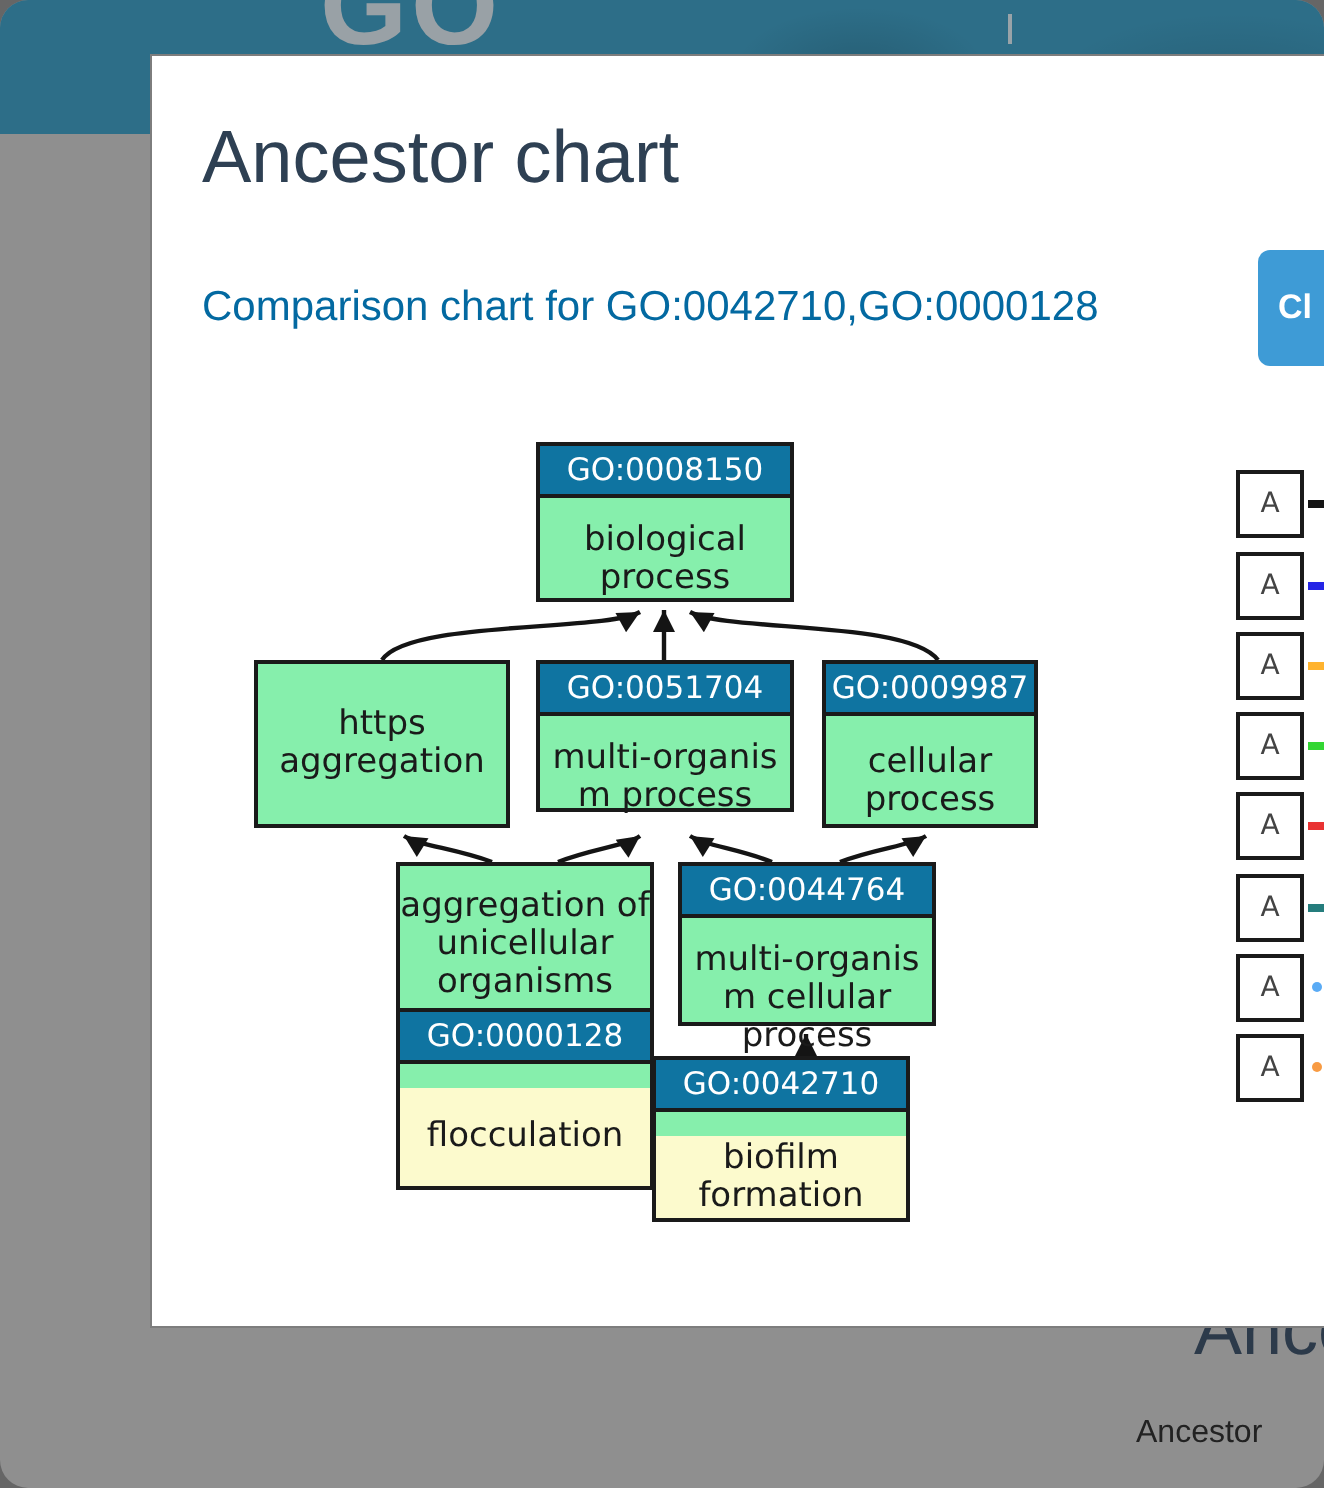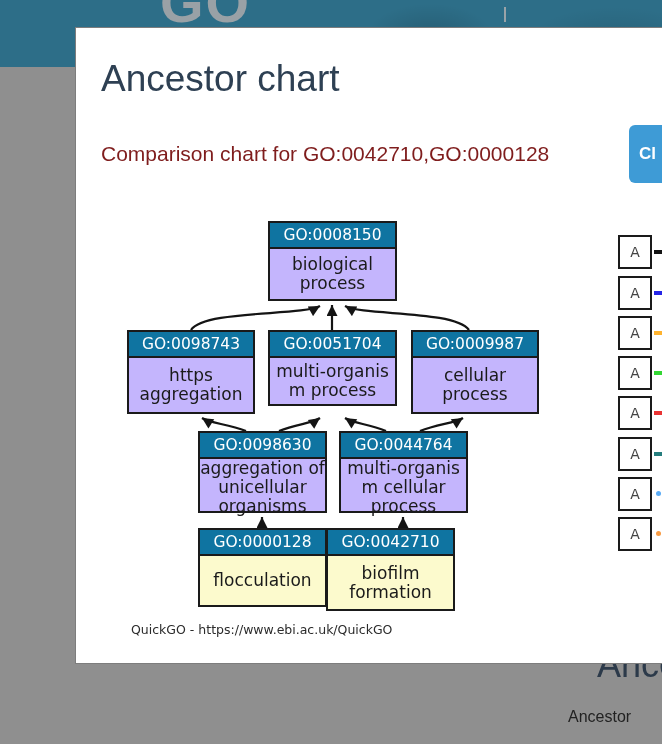--- a/index.html
+++ b/index.html
@@ -1,19 +1,20 @@
 <!DOCTYPE html>
 <html style="--header_bar: #2d6e88; --backdrop: #8f8f8f; --node_header: #0f74a1; --node_leaf_bg: #fcfacd; --button_bg: #3e9bd6; --title_text: #2e4053; --edge: #141414;"><head>
 <meta charset="utf-8">
 <style>
   html,body{margin:0;padding:0;background:#666;}
   #screen{
     position:relative;width:662px;height:744px;overflow:hidden;
     background:var(--backdrop,#8f8f8f);
     font-family:"Liberation Sans",sans-serif;
+    border-radius:14px;
   }
   
   .top-bar{
     position:absolute;left:0;top:0;width:662px;height:67px;
     background:
       radial-gradient(ellipse 90px 45px at 430px 35px, rgba(0,0,0,.14), transparent 70%),
       radial-gradient(ellipse 130px 55px at 615px 45px, rgba(0,0,0,.12), transparent 70%),
       var(--header_bar,#2d6e88);
   }
   .go-logo{
@@ -33,35 +34,35 @@
   .modal{
     position:absolute;left:75px;top:27px;width:600px;height:637px;z-index:10;
     background:#fff;border:1px solid #7d7d7d;box-sizing:border-box;
   }
   .modal-title{
     position:absolute;left:25px;top:30px;margin:0;
     font-size:37px;font-weight:400;color:var(--title_text,#2e4053);
   }
   .modal-subtitle{
     position:absolute;left:25px;top:114px;
-    font-size:21px;color:#7f1d1d;white-space:nowrap;
+    font-size:21px;color:#0369a1;white-space:nowrap;
   }
   .blue-btn{
     position:absolute;left:553px;top:97px;width:92px;height:58px;
     background:var(--button_bg,#3e9bd6);border:none;border-radius:6px;
     color:#fff;font-size:17px;font-weight:700;text-align:left;padding:0 0 0 10px;
     font-family:"Liberation Sans",sans-serif;cursor:pointer;
   }
   
   .graph{position:absolute;inset:0;}
   .edges{position:absolute;left:0;top:0;width:600px;height:637px;pointer-events:none;}
   .node{
-    position:absolute;box-sizing:border-box;background:#c4b5fd;
+    position:absolute;box-sizing:border-box;background:#86efac;
     border:2px solid #1a1a1a;display:flex;flex-direction:column;
-    font-family:"DejaVu Sans",sans-serif;cursor:pointer;
+    font-family:"DejaVu Sans",sans-serif;cursor:pointer;gap:12px;
   }
   .node-id{
     flex:0 0 24px;background:var(--node_header,#0f74a1);color:#fff;
     font-size:15.5px;display:flex;align-items:center;justify-content:center;
     border-bottom:2px solid #1a1a1a;
   }
   .node-label{
     flex:1;display:flex;align-items:center;justify-content:center;text-align:center;
     font-size:17px;line-height:19px;color:#1a1a1a;white-space:pre-line;
   }
@@ -117,57 +118,54 @@
           <path d="M327,500 L327,489" marker-end="url(#ah)"></path>
         </g>
       </svg>
 
       <div class="node" style="left:192px;top:193px;width:129px;height:80px">
         <div class="node-id">GO:0008150</div>
         <div class="node-label">biological
 process</div>
       </div>
       <div class="node" style="left:51px;top:302px;width:128px;height:84px">
-        <div class="node-id">GO:0098743</div>
         <div class="node-label">https
 aggregation</div>
       </div>
       <div class="node" style="left:192px;top:302px;width:129px;height:76px">
         <div class="node-id">GO:0051704</div>
         <div class="node-label">multi-organis
 m process</div>
       </div>
-      <div class="node" style="left:335px;top:302px;width:128px;height:84px">
+      <div class="node" style="left:335px;top:302px;width:108px;height:84px">
         <div class="node-id">GO:0009987</div>
         <div class="node-label">cellular
 process</div>
       </div>
       <div class="node" style="left:122px;top:403px;width:129px;height:82px">
-        <div class="node-id">GO:0098630</div>
         <div class="node-label">aggregation of
 unicellular
 organisms</div>
       </div>
       <div class="node" style="left:263px;top:403px;width:129px;height:82px">
         <div class="node-id">GO:0044764</div>
         <div class="node-label">multi-organis
 m cellular
 process</div>
       </div>
-      <div class="node leaf" style="left:122px;top:500px;width:129px;height:79px">
+      <div class="node leaf" style="left:122px;top:476px;width:129px;height:91px">
         <div class="node-id">GO:0000128</div>
         <div class="node-label">flocculation</div>
       </div>
       <div class="node leaf" style="left:250px;top:500px;width:129px;height:83px">
         <div class="node-id">GO:0042710</div>
         <div class="node-label">biofilm
 formation</div>
       </div>
 
-      <div class="chart-footer">QuickGO - https://www.ebi.ac.uk/QuickGO</div>
     </div>
 
     <div>
       <div class="legend-item" style="top:207px">
         <div class="legend-box">A</div>
         <div class="legend-stub" style="background: rgb(20, 20, 20);"></div>
       </div>
       <div class="legend-item" style="top:248px">
         <div class="legend-box">A</div>
         <div class="legend-stub" style="background: rgb(37, 37, 230);"></div>

